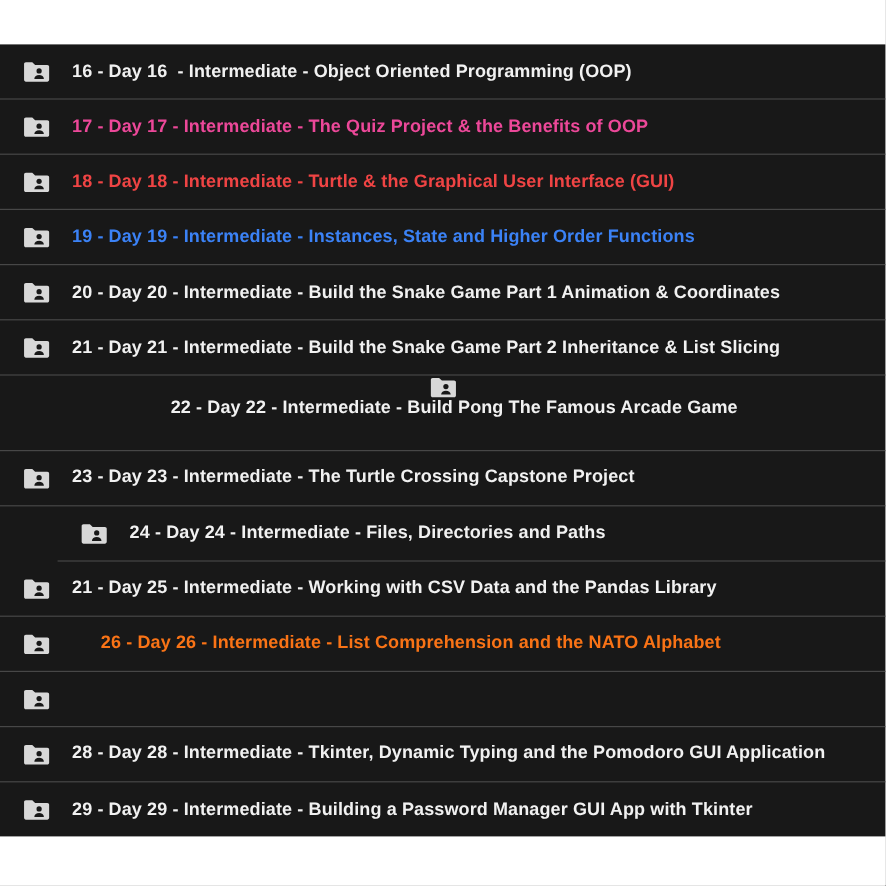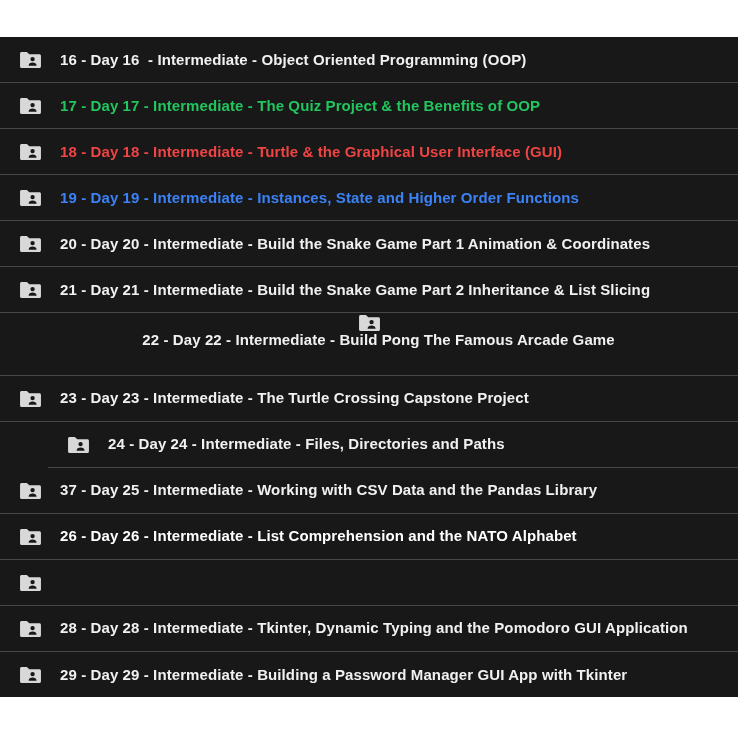--- a/index.html
+++ b/index.html
@@ -79,21 +79,21 @@
   </div>
 
   <div class="folder-row" style="border-bottom-color: rgb(71, 71, 71);">
     <span class="folder-icon">
       <svg viewBox="0 0 24 20" xmlns="http://www.w3.org/2000/svg" aria-hidden="true">
         <path class="folder-shape" d="M1 3.6 C1 2.72 1.72 2 2.6 2 H8.2 L10.7 4.4 H21.4 C22.28 4.4 23 5.12 23 6 V17.4 C23 18.28 22.28 19 21.4 19 H2.6 C1.72 19 1 18.28 1 17.4 Z" fill="#d8d8d8"></path>
         <circle class="person-head" cx="14.2" cy="9.6" r="2.3" fill="#181818"></circle>
         <path class="person-body" d="M10 16.6 C10 14.4 11.9 13.2 14.2 13.2 C16.5 13.2 18.4 14.4 18.4 16.6 Z" fill="#181818"></path>
       </svg>
     </span>
-    <span class="folder-label" style="color: #22c55e;">17 - Day 17 - Intermediate - The Quiz Project &amp; the Benefits of OOP</span>
+    <span class="folder-label" style="color: #ec4899;">17 - Day 17 - Intermediate - The Quiz Project &amp; the Benefits of OOP</span>
   </div>
 
   <div class="folder-row" style="border-bottom-color: rgb(71, 71, 71);">
     <span class="folder-icon">
       <svg viewBox="0 0 24 20" xmlns="http://www.w3.org/2000/svg" aria-hidden="true">
         <path class="folder-shape" d="M1 3.6 C1 2.72 1.72 2 2.6 2 H8.2 L10.7 4.4 H21.4 C22.28 4.4 23 5.12 23 6 V17.4 C23 18.28 22.28 19 21.4 19 H2.6 C1.72 19 1 18.28 1 17.4 Z" fill="#d8d8d8"></path>
         <circle class="person-head" cx="14.2" cy="9.6" r="2.3" fill="#181818"></circle>
         <path class="person-body" d="M10 16.6 C10 14.4 11.9 13.2 14.2 13.2 C16.5 13.2 18.4 14.4 18.4 16.6 Z" fill="#181818"></path>
       </svg>
     </span>
@@ -167,32 +167,32 @@
   </div>
 
   <div class="folder-row" style="border-bottom-color: rgb(71, 71, 71);">
     <span class="folder-icon">
       <svg viewBox="0 0 24 20" xmlns="http://www.w3.org/2000/svg" aria-hidden="true">
         <path class="folder-shape" d="M1 3.6 C1 2.72 1.72 2 2.6 2 H8.2 L10.7 4.4 H21.4 C22.28 4.4 23 5.12 23 6 V17.4 C23 18.28 22.28 19 21.4 19 H2.6 C1.72 19 1 18.28 1 17.4 Z" fill="#d8d8d8"></path>
         <circle class="person-head" cx="14.2" cy="9.6" r="2.3" fill="#181818"></circle>
         <path class="person-body" d="M10 16.6 C10 14.4 11.9 13.2 14.2 13.2 C16.5 13.2 18.4 14.4 18.4 16.6 Z" fill="#181818"></path>
       </svg>
     </span>
-    <span class="folder-label" style="color: rgb(241, 241, 241);">37 - Day 25 - Intermediate - Working with CSV Data and the Pandas Library</span>
-  </div>
-
-  <div class="folder-row" style="border-bottom-color: rgb(71, 71, 71);">
-    <span class="folder-icon">
-      <svg viewBox="0 0 24 20" xmlns="http://www.w3.org/2000/svg" aria-hidden="true">
-        <path class="folder-shape" d="M1 3.6 C1 2.72 1.72 2 2.6 2 H8.2 L10.7 4.4 H21.4 C22.28 4.4 23 5.12 23 6 V17.4 C23 18.28 22.28 19 21.4 19 H2.6 C1.72 19 1 18.28 1 17.4 Z" fill="#d8d8d8"></path>
-        <circle class="person-head" cx="14.2" cy="9.6" r="2.3" fill="#181818"></circle>
-        <path class="person-body" d="M10 16.6 C10 14.4 11.9 13.2 14.2 13.2 C16.5 13.2 18.4 14.4 18.4 16.6 Z" fill="#181818"></path>
-      </svg>
-    </span>
-    <span class="folder-label" style="color: #ffffff;">26 - Day 26 - Intermediate - List Comprehension and the NATO Alphabet</span>
+    <span class="folder-label" style="color: rgb(241, 241, 241);">21 - Day 25 - Intermediate - Working with CSV Data and the Pandas Library</span>
+  </div>
+
+  <div class="folder-row" style="border-bottom-color: rgb(71, 71, 71);">
+    <span class="folder-icon">
+      <svg viewBox="0 0 24 20" xmlns="http://www.w3.org/2000/svg" aria-hidden="true">
+        <path class="folder-shape" d="M1 3.6 C1 2.72 1.72 2 2.6 2 H8.2 L10.7 4.4 H21.4 C22.28 4.4 23 5.12 23 6 V17.4 C23 18.28 22.28 19 21.4 19 H2.6 C1.72 19 1 18.28 1 17.4 Z" fill="#d8d8d8"></path>
+        <circle class="person-head" cx="14.2" cy="9.6" r="2.3" fill="#181818"></circle>
+        <path class="person-body" d="M10 16.6 C10 14.4 11.9 13.2 14.2 13.2 C16.5 13.2 18.4 14.4 18.4 16.6 Z" fill="#181818"></path>
+      </svg>
+    </span>
+    <span class="folder-label" style="color: #f97316; margin-left: 24px;">26 - Day 26 - Intermediate - List Comprehension and the NATO Alphabet</span>
   </div>
 
   <div class="folder-row" style="border-bottom-color: rgb(71, 71, 71);">
     <span class="folder-icon">
       <svg viewBox="0 0 24 20" xmlns="http://www.w3.org/2000/svg" aria-hidden="true">
         <path class="folder-shape" d="M1 3.6 C1 2.72 1.72 2 2.6 2 H8.2 L10.7 4.4 H21.4 C22.28 4.4 23 5.12 23 6 V17.4 C23 18.28 22.28 19 21.4 19 H2.6 C1.72 19 1 18.28 1 17.4 Z" fill="#d8d8d8"></path>
         <circle class="person-head" cx="14.2" cy="9.6" r="2.3" fill="#181818"></circle>
         <path class="person-body" d="M10 16.6 C10 14.4 11.9 13.2 14.2 13.2 C16.5 13.2 18.4 14.4 18.4 16.6 Z" fill="#181818"></path>
       </svg>
     </span>

